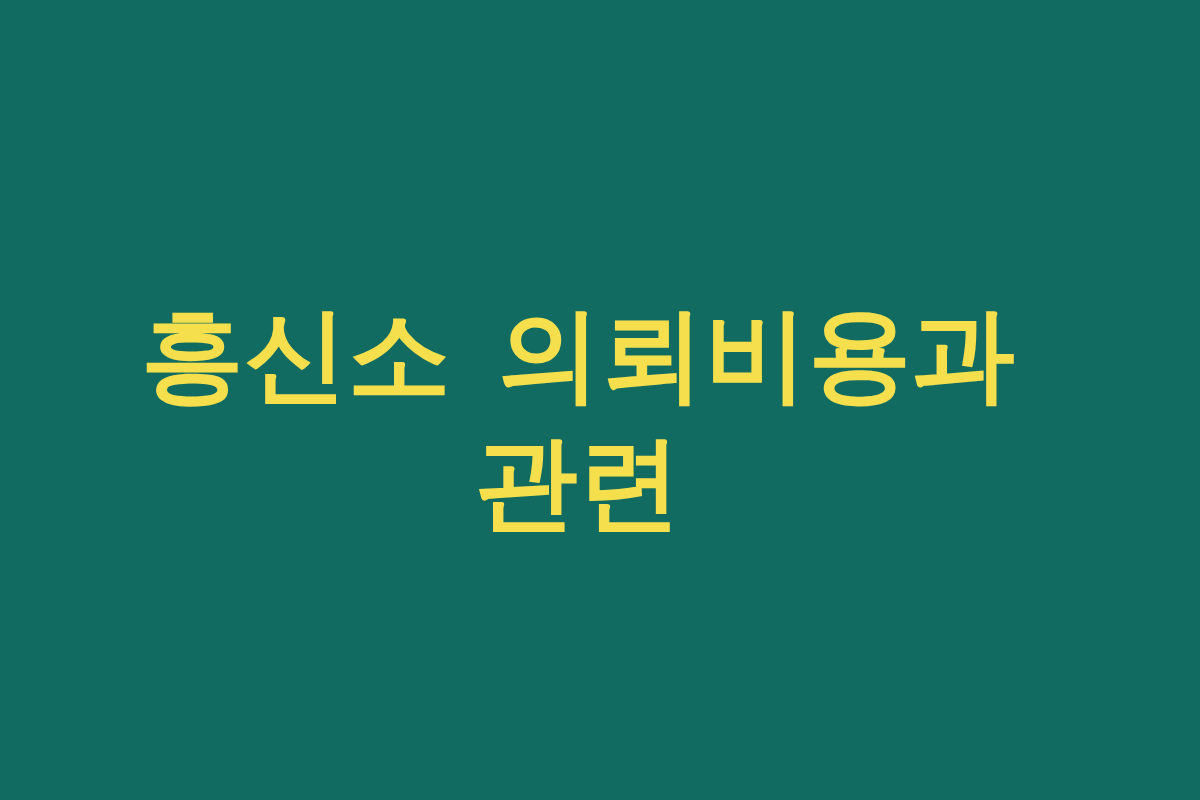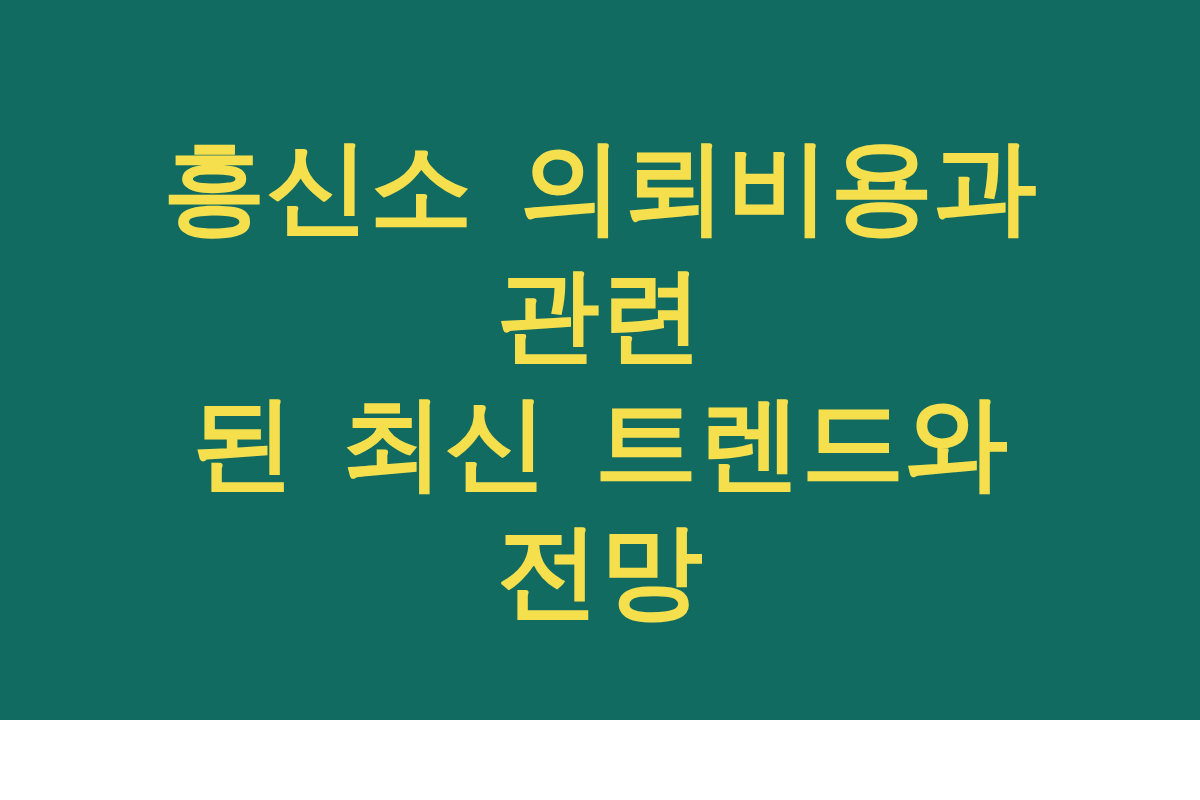--- a/index.html
+++ b/index.html
@@ -12,24 +12,23 @@
     width: 1200px;
     height: 800px;
     overflow: hidden;
     font-family: "Liberation Sans", "DejaVu Sans", sans-serif;
   }
 
   #title-card {
     position: relative;
     box-sizing: border-box;
     width: 1200px;
-    height: 720px;
+    height: 800px;
     display: flex;
     align-items: center;
-    justify-content: center;
     background: #116B61;
     padding: 0 48px;
   }
 
   #title-block {
     width: 100%;
     max-width: 1060px;
     text-align: center;
     
     transform: translateY(18px);
@@ -56,17 +55,16 @@
 </style>
 </head>
 <body>
 
 <div id="title-card" style="background: rgb(17, 107, 97);">
 
   <div id="title-block">
 
     <h1 class="headline" style="color: rgb(245, 223, 77);">
       <span class="headline-line">흥신소 의뢰비용과 관련</span>
-      <span class="headline-line">된 최신 트렌드와 전망</span>
     </h1>
 
   </div>
 </div>
 
 </body></html>

